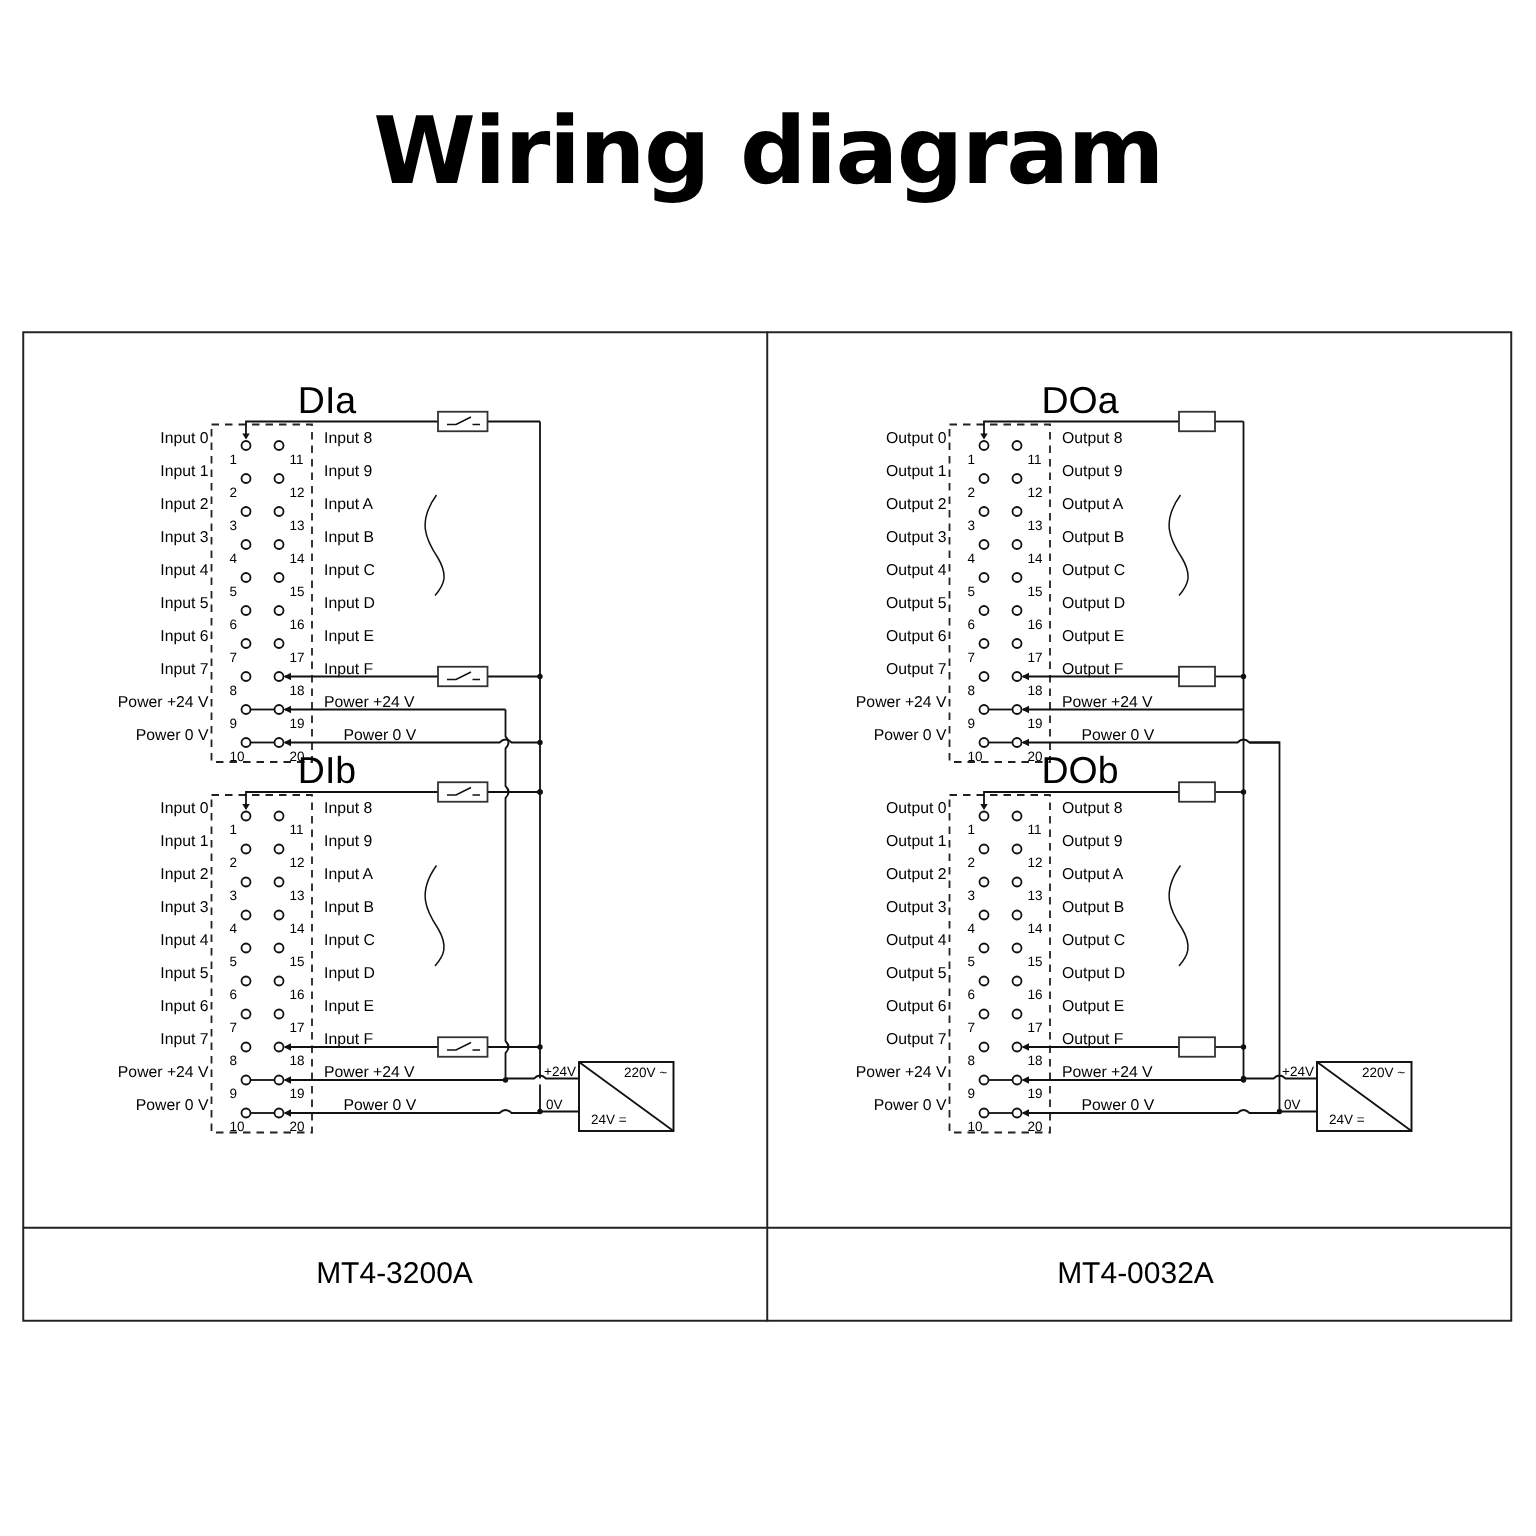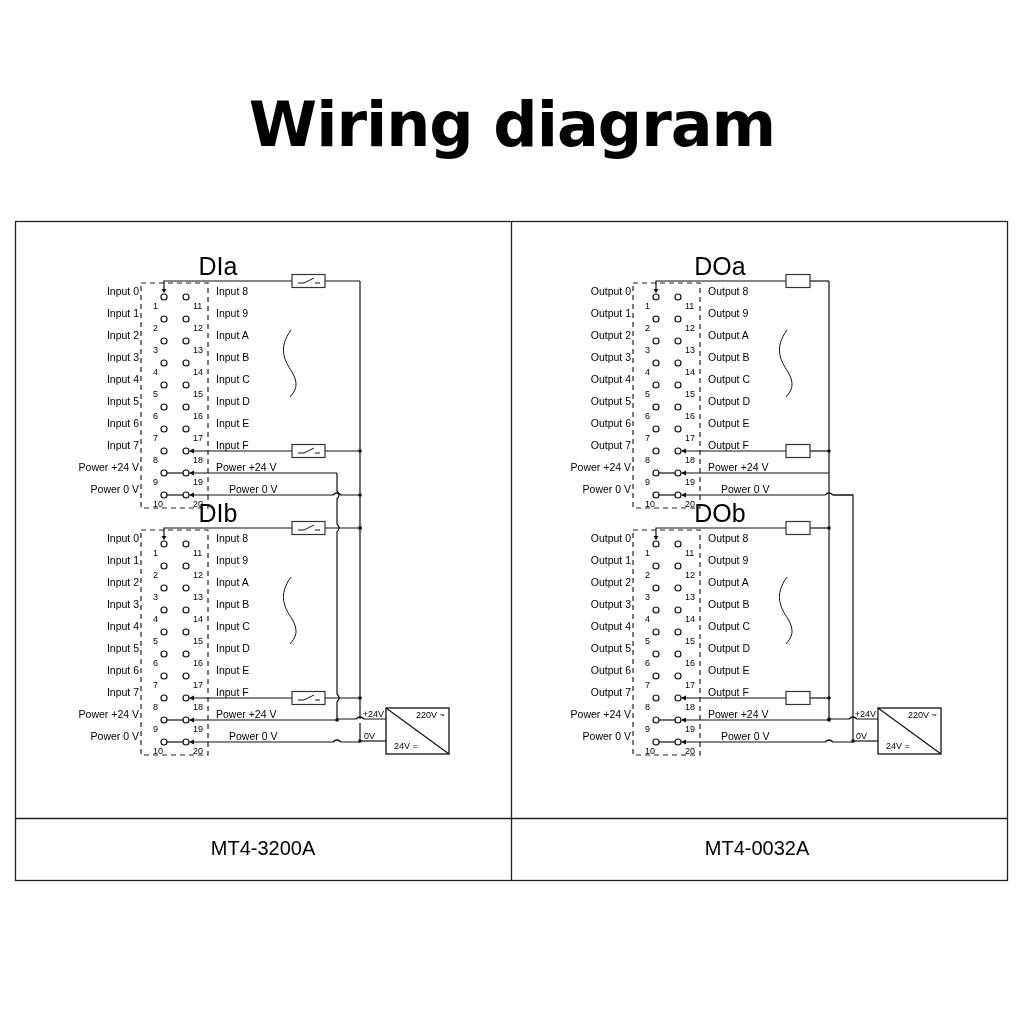--- a/index.html
+++ b/index.html
@@ -1,18 +1,18 @@
 <!DOCTYPE html>
 <html><head>
 <meta charset="utf-8">
 <style>
   html, body { margin: 0; padding: 0; background: #ffffff; }
   body { width: 1024px; height: 1024px; position: relative; overflow: hidden;
          font-family: "Liberation Sans", "DejaVu Sans", sans-serif; color: #000; }
-  #title { position: absolute; left: 0; width: 1024px; top: 88px; text-align: center;
+  #title { position: absolute; left: 0; width: 1024px; top: 64px; text-align: center;
            font-family: "DejaVu Sans", sans-serif; font-weight: bold; font-size: 62px; letter-spacing: -1px; }
   #diagram { position: absolute; left: 0; top: 0; }
   svg text { font-family: "Liberation Sans", "DejaVu Sans", sans-serif; }
   .lbl { font-size: 10.5px; }
   .num { font-size: 9px; }
   .blk { font-size: 25px; }
   .psu { font-size: 9px; }
   .foot { font-size: 20px; }
 </style>
 </head>

